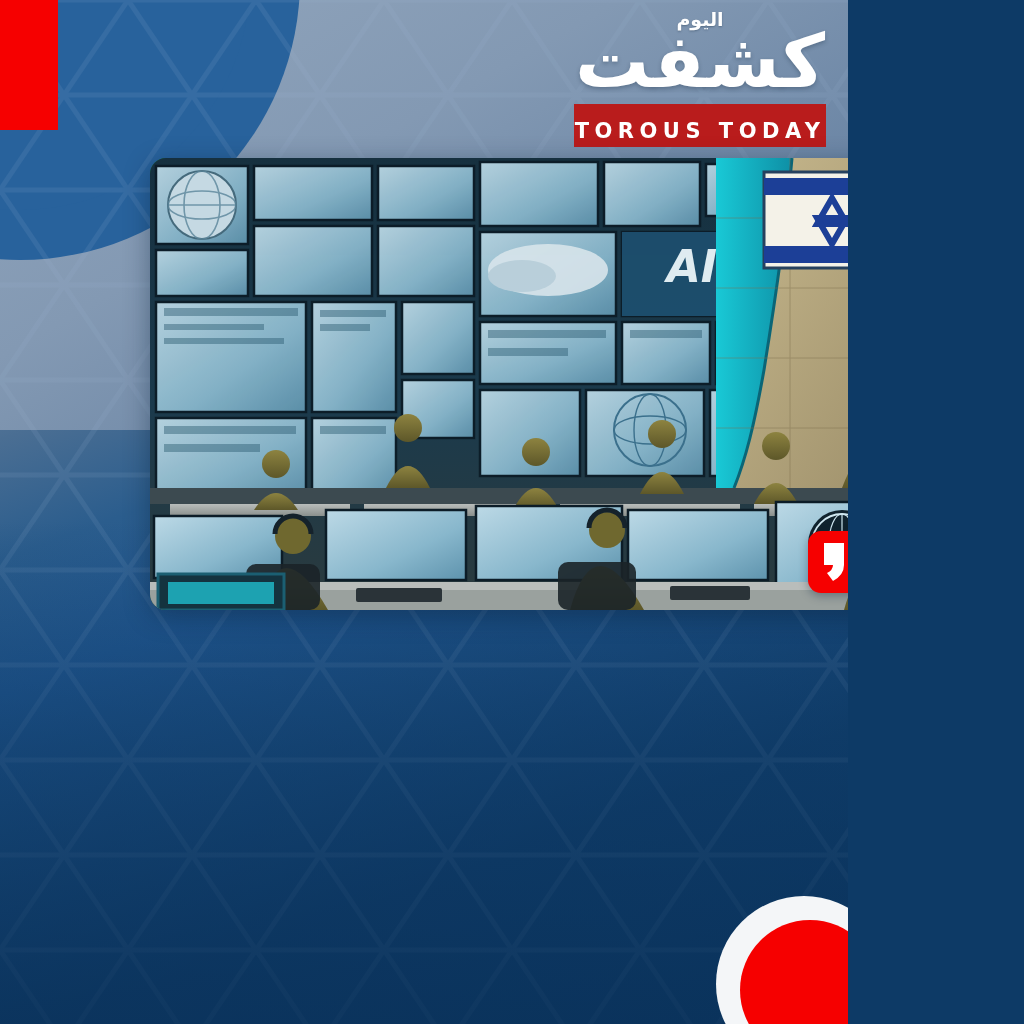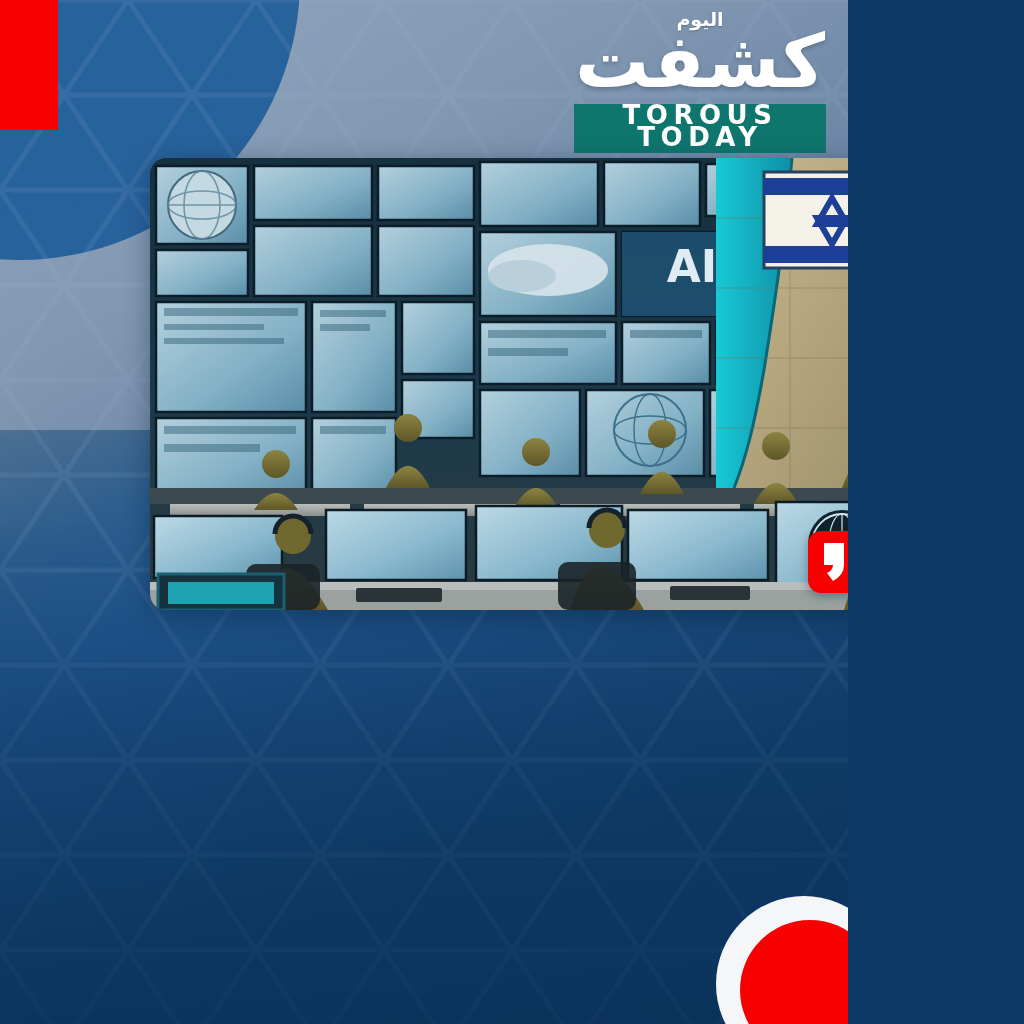--- a/index.html
+++ b/index.html
@@ -105,40 +105,41 @@
     font-size: 74px;
     font-weight: bold;
     line-height: 74px;
     direction: rtl;
     margin-top: -6px;
     letter-spacing: -2px;
     text-shadow: 0 2px 4px rgba(20,40,60,.30);
   }
   .logo-bar {
     margin-top: 6px;
-    background: #0f766e;
+    background: #b91c1c;
     color: #ffffff;
-    font-size: 26px;
+    font-size: 21px;
     font-weight: bold;
     letter-spacing: 5.5px;
-    padding: 0 0 5px 0;
+    padding: 16px 0 5px 0;
     line-height: 22px;
   }
 
   
   .photo {
     position: absolute;
     left: 150px;
     top: 158px;
     width: 762px;
     height: 452px;
     border-radius: 16px;
     overflow: hidden;
     box-shadow: 0 6px 26px rgba(5,25,50,.38);
     background: #15803d;
+    font-style: italic;
   }
   .photo svg { display:block; width:100%; height:100%; }
 
   
   .quote-badge {
     position: absolute;
     left: 808px;
     top: 531px;
     width: 82px;
     height: 62px;

